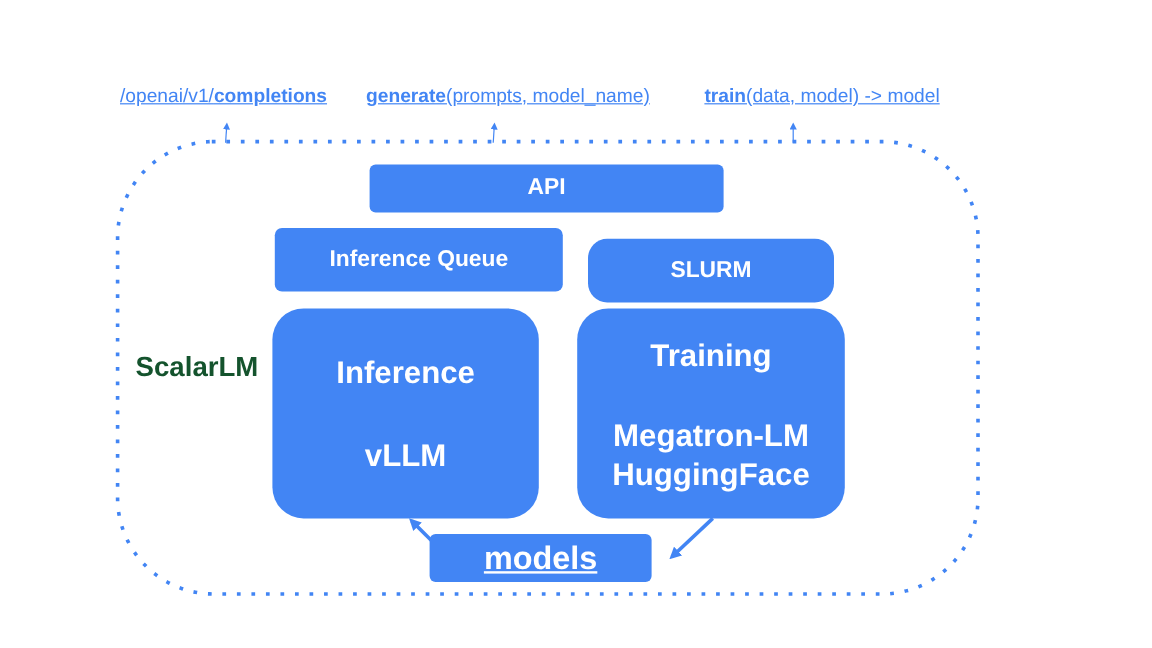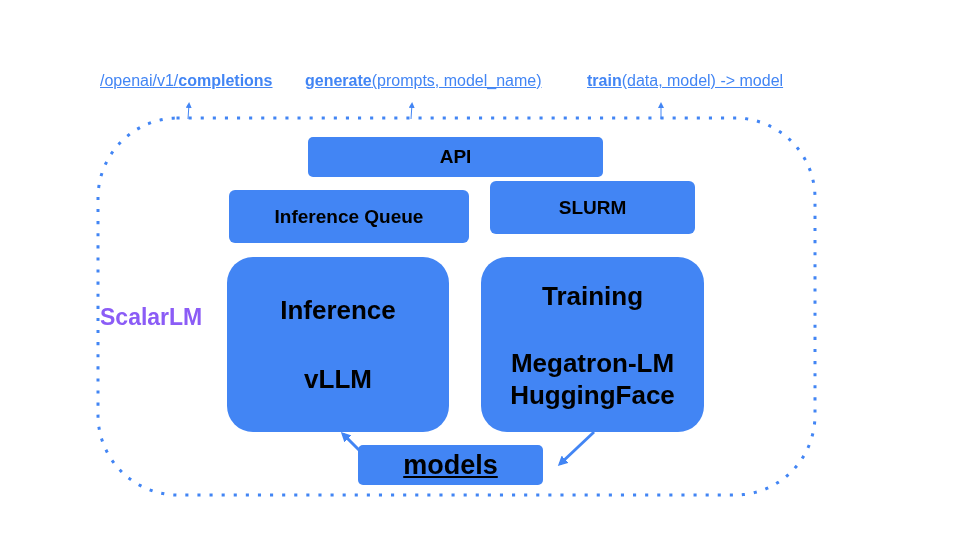--- a/index.html
+++ b/index.html
@@ -1,33 +1,33 @@
 <!DOCTYPE html>
 <html><head>
 <meta charset="utf-8">
 <style>
   html, body { margin: 0; padding: 0; background: #ffffff; }
   body { width: 960px; height: 540px; position: relative; overflow: hidden;
          font-family: "Liberation Sans", sans-serif; }
-  .box { position: absolute; background: #4285f4; color: #000000; font-weight: bold;
+  .box { position: absolute; background: #4285f4; color: #ffffff; font-weight: bold;
          display: flex; flex-direction: column; align-items: center; justify-content: center;
          text-align: center; box-sizing: border-box; }
   .api { left: 308px; top: 137px; width: 295px; height: 40px; border-radius: 5px; font-size: 19px; }
   .iq { left: 229px; top: 190px; width: 240px; height: 53px; border-radius: 6px; font-size: 19px; }
-  .slurm { left: 490px; top: 181px; width: 205px; height: 53px; border-radius: 6px; font-size: 19px; }
+  .slurm { left: 490px; top: 199px; width: 205px; height: 53px; border-radius: 16px; font-size: 19px; }
   .inf { left: 227px; top: 257px; width: 222px; height: 175px; border-radius: 26px; font-size: 26px; padding-left: 32px; }
   .inf .l1 { position: absolute; top: 38px; left: 0; right: 0; }
   .inf .l2 { position: absolute; top: 107px; left: 0; right: 0; }
   .trn { left: 481px; top: 257px; width: 223px; height: 175px; border-radius: 26px; font-size: 26px; }
   .trn .l1 { position: absolute; top: 24px; left: 0; right: 0; }
   .trn .l2 { position: absolute; top: 90px; left: 0; right: 0; line-height: 32px; }
   .models { left: 358px; top: 445px; width: 185px; height: 40px; border-radius: 5px; font-size: 27px; text-decoration: underline; }
   .label { position: absolute; color: #4285f4; font-size: 16px; white-space: nowrap; text-decoration: underline; }
   .label b { font-weight: bold; }
-  .scalar { position: absolute; left: 100px; top: 292px; color: #8b5cf6; font-weight: bold; font-size: 23px; margin-top: 12px; }
+  .scalar { position: absolute; left: 113px; top: 292px; color: #14532d; font-weight: bold; font-size: 23px; }
   svg.overlay { position: absolute; left: 0; top: 0; }
 </style>
 </head>
 <body>
 
 <svg class="overlay" width="960" height="540">
   <defs>
     <marker id="arrowhead" markerWidth="10" markerHeight="10" refX="7" refY="5" orient="auto" markerUnits="userSpaceOnUse">
       <path d="M0,0 L10,5 L0,10 z" fill="#4285f4"></path>
     </marker>

